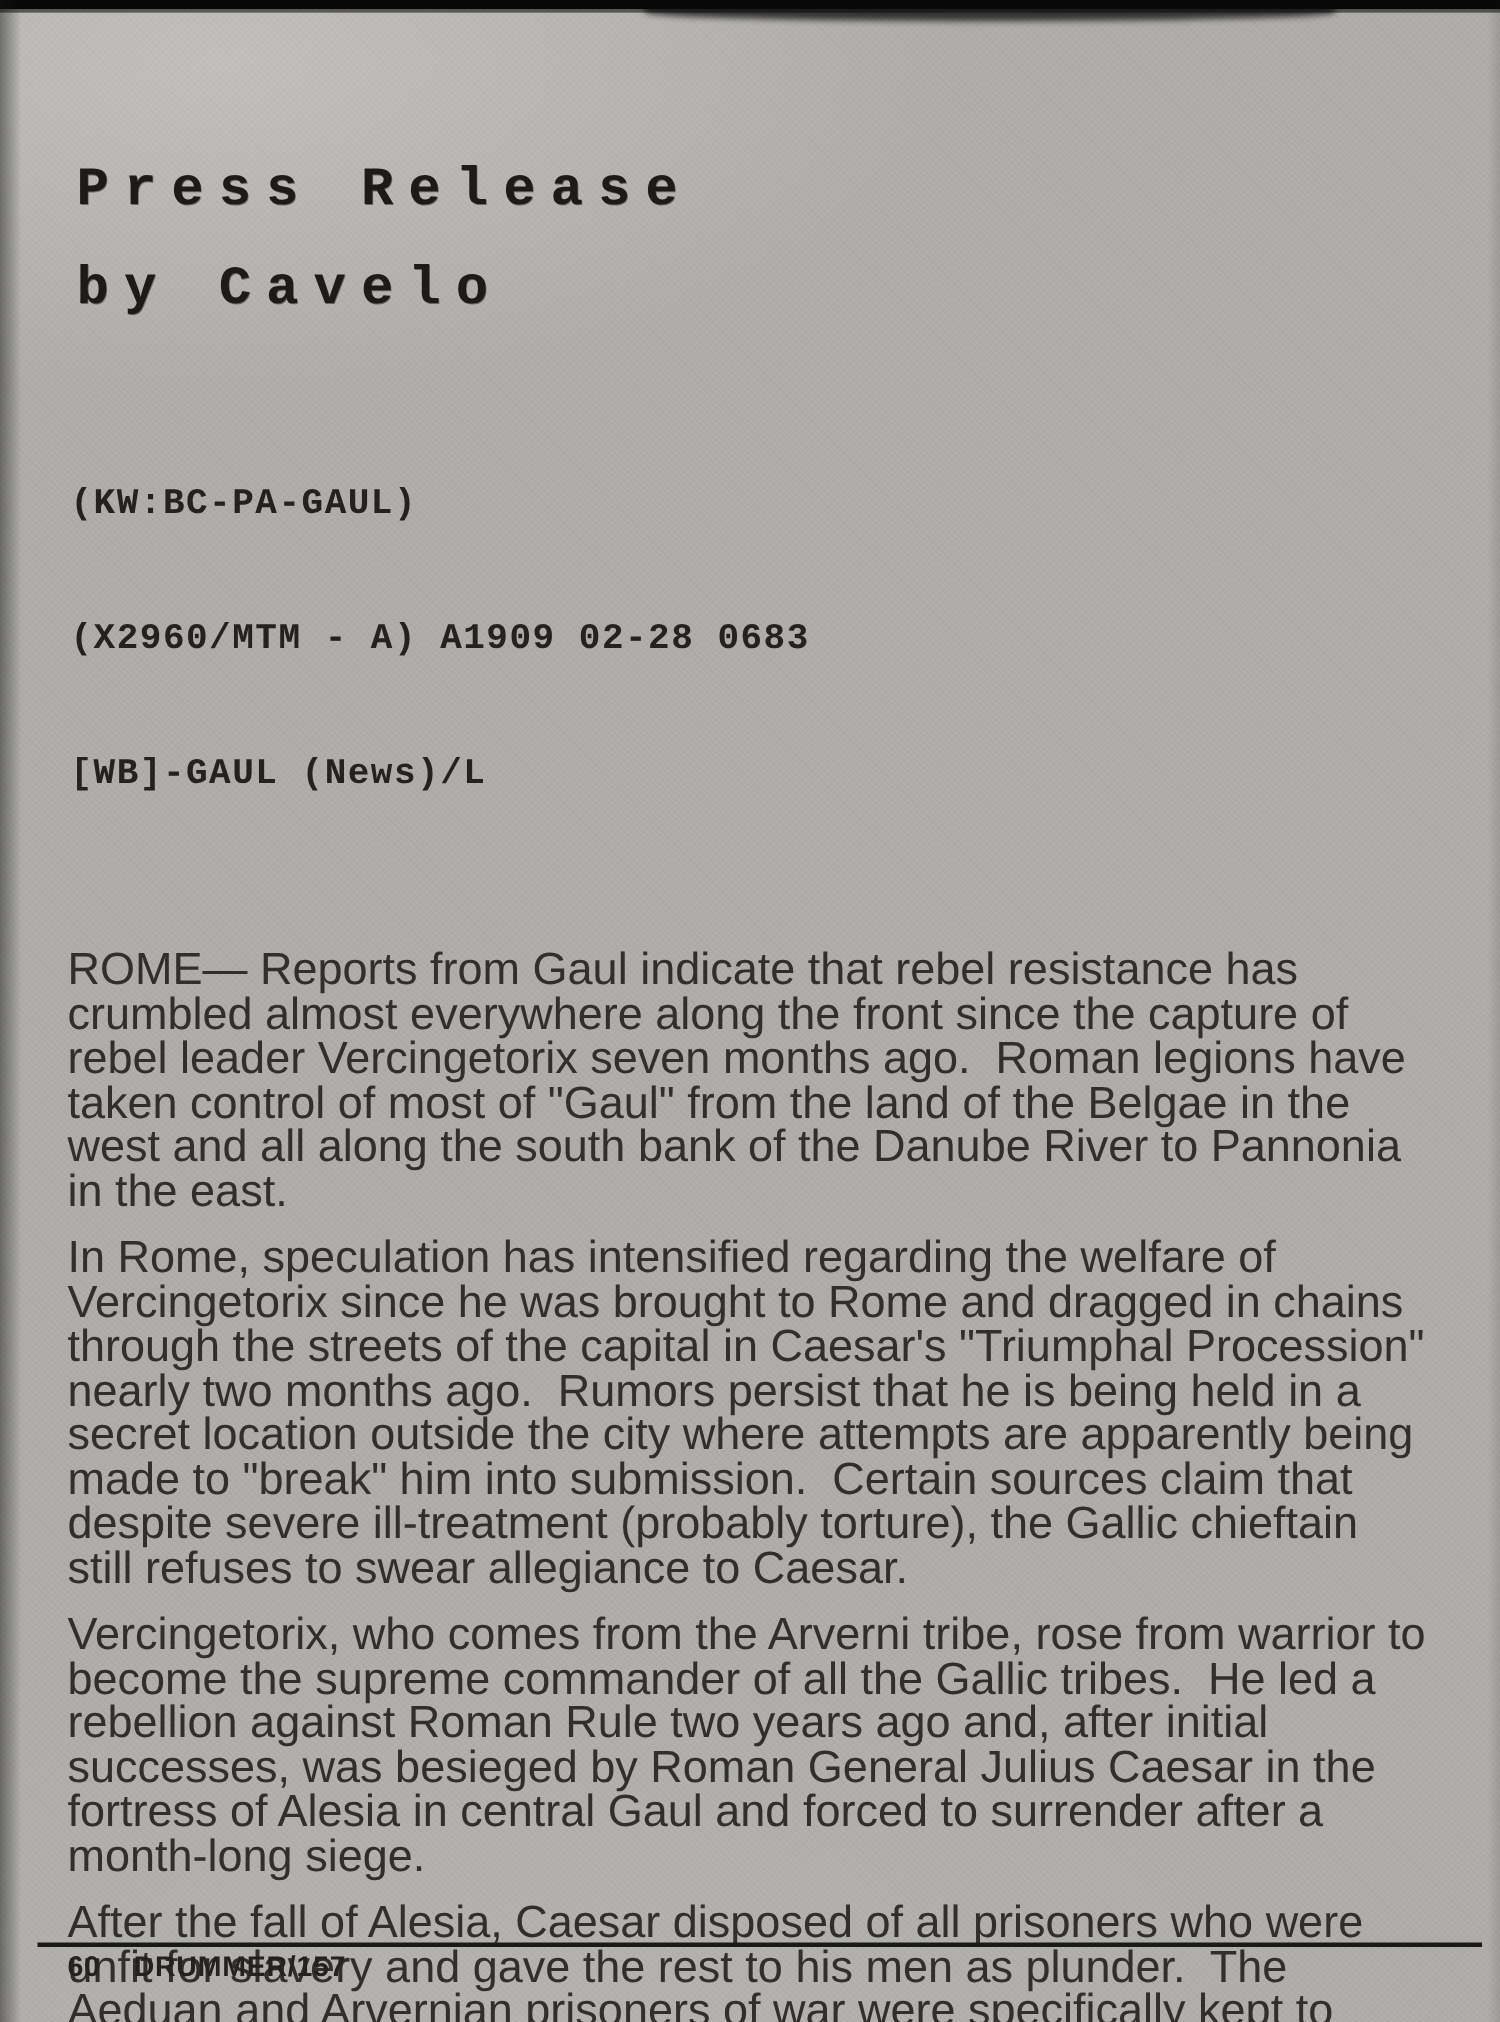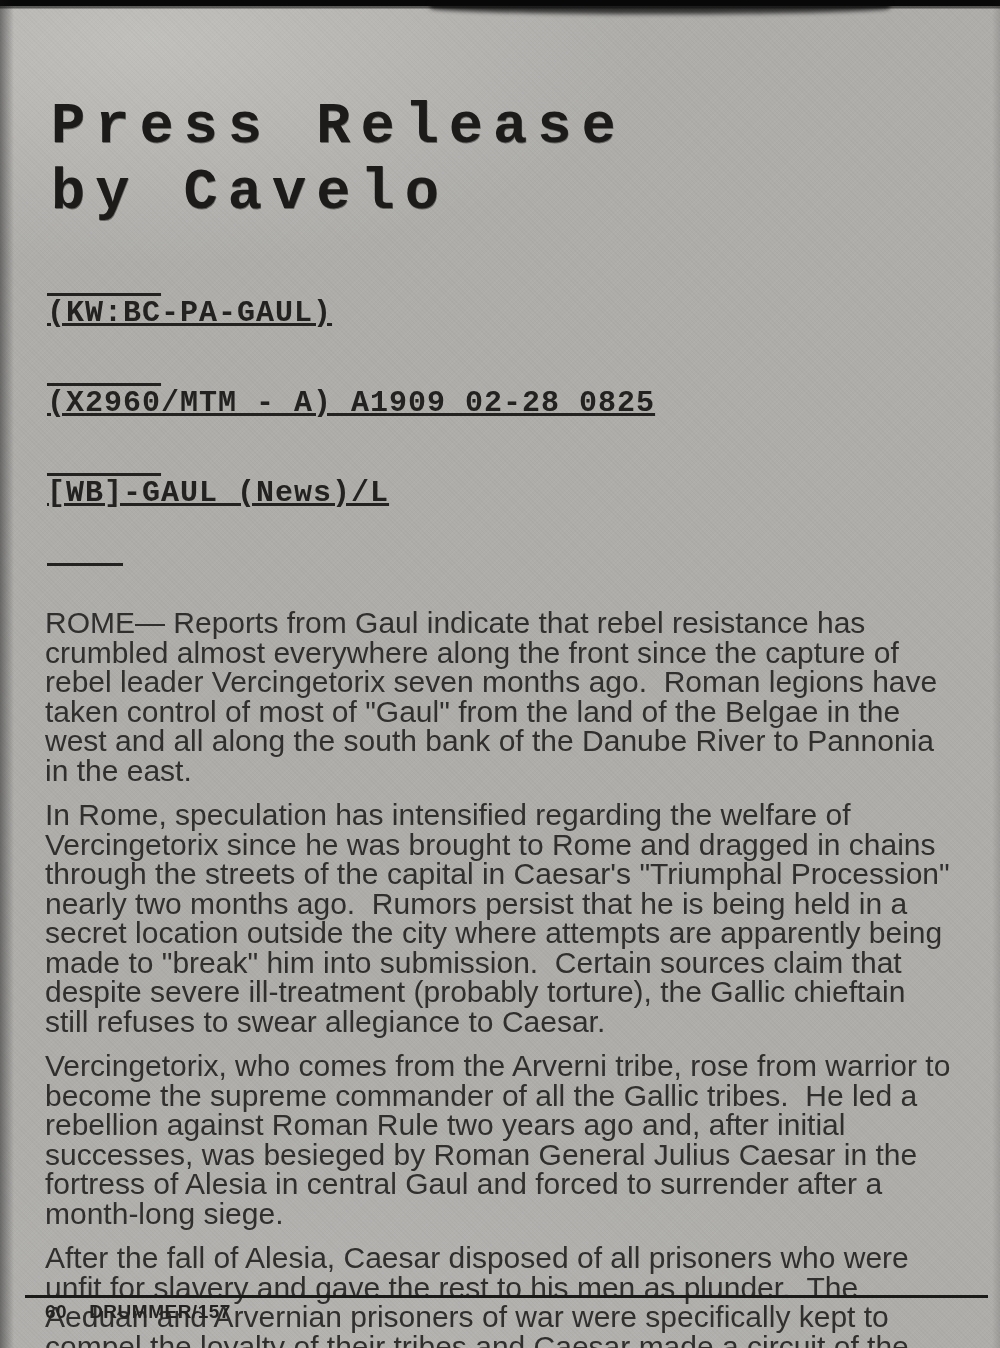--- a/index.html
+++ b/index.html
@@ -59,38 +59,37 @@
     position: absolute;
     left: 45px;
     top: 94px;
     width: 912px;
     color: #2e2d2b;
   }
 
   .page-title {
     font-family: "Liberation Mono", "DejaVu Sans Mono", monospace;
     font-weight: bold;
-    font-size: 57px;
+    font-size: 36px;
     line-height: 66px;
     letter-spacing: 10px;
     color: #1c1b19;
-    margin: 0 0 12px 6px;
+    margin: 0 0 36px 6px;
     text-shadow: 0.5px 0.5px 0 rgba(28,27,25,0.5);
   }
 
   .wire-header {
     font-family: "Liberation Mono", "DejaVu Sans Mono", monospace;
     font-weight: bold;
-    font-size: 30px;
+    font-size: 24px;
     line-height: 30px;
     letter-spacing: 1px;
     color: #232220;
     margin: 0 0 40px 2px;
     white-space: pre;
-    text-decoration: underline;
   }
 
   .article-body p {
     margin: 0 0 15px 0;
     font-size: 30px;
     line-height: 29.5px;
     color: #302f2d;
     white-space: pre-wrap;
   }
 
@@ -127,21 +126,21 @@
 
   <div class="content">
 
     <h1 class="page-title">
       <div>Press Release</div>
       <div>by Cavelo</div>
     </h1>
 
     <div class="wire-header">
       <div>(KW:BC-PA-GAUL)</div>
-      <div>(X2960/MTM - A) A1909 02-28 0825</div>
+      <div>(X2960/MTM - A) A1909 02-28 0683</div>
       <div>[WB]-GAUL (News)/L</div>
     </div>
 
     <div class="article-body">
       <p>ROME— Reports from Gaul indicate that rebel resistance has crumbled almost everywhere along the front since the capture of rebel leader Vercingetorix seven months ago.  Roman legions have taken control of most of "Gaul" from the land of the Belgae in the west and all along the south bank of the Danube River to Pannonia in the east.</p>
       <p>In Rome, speculation has intensified regarding the welfare of Vercingetorix since he was brought to Rome and dragged in chains through the streets of the capital in Caesar's "Triumphal Procession" nearly two months ago.  Rumors persist that he is being held in a secret location outside the city where attempts are apparently being made to "break" him into submission.  Certain sources claim that despite severe ill-treatment (probably torture), the Gallic chieftain still refuses to swear allegiance to Caesar.</p>
       <p>Vercingetorix, who comes from the Arverni tribe, rose from warrior to become the supreme commander of all the Gallic tribes.  He led a rebellion against Roman Rule two years ago and, after initial successes, was besieged by Roman General Julius Caesar in the fortress of Alesia in central Gaul and forced to surrender after a month-long siege.</p>
       <p>After the fall of Alesia, Caesar disposed of all prisoners who were unfit for slavery and gave the rest to his men as plunder.  The Aeduan and Arvernian prisoners of war were specifically kept to compel the loyalty of their tribes and Caesar made a circuit of the conquered territorities to claim submission from each of the tribal leaders in turn.  The Gauls, for the time being, are left as client states, subject to annual tribute which amounts to about ten million denarii.</p>
 
     </div>

